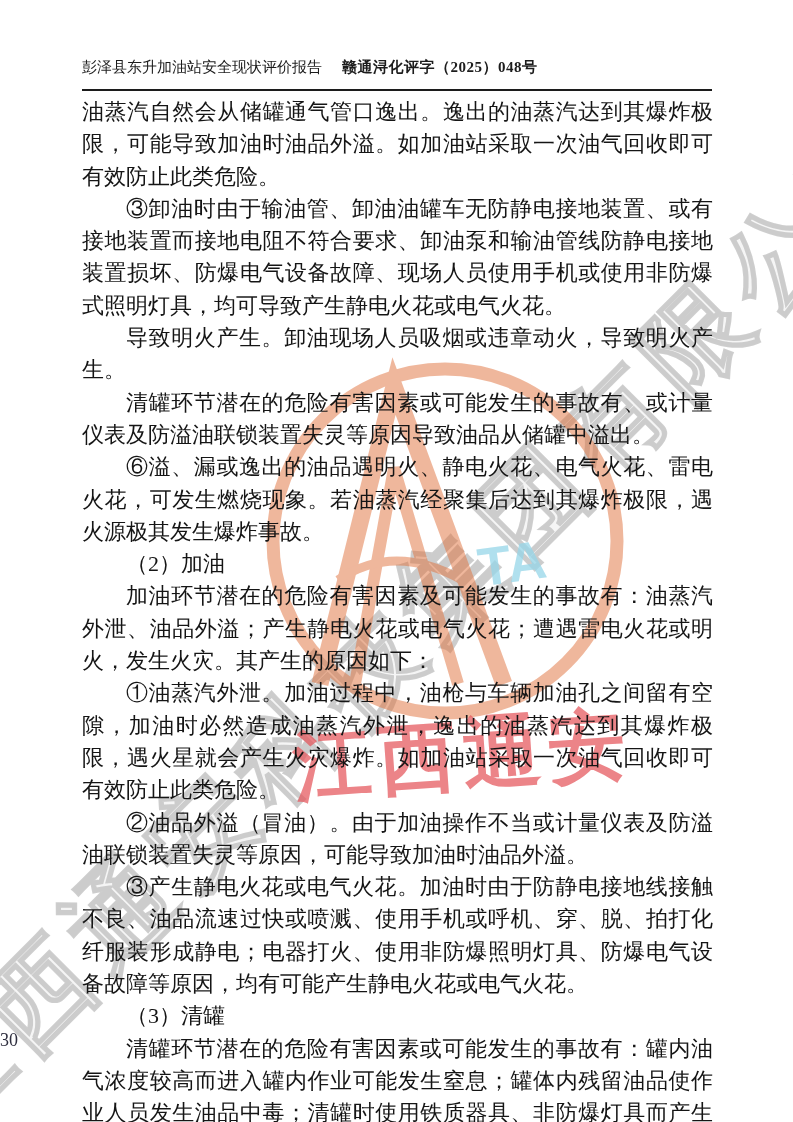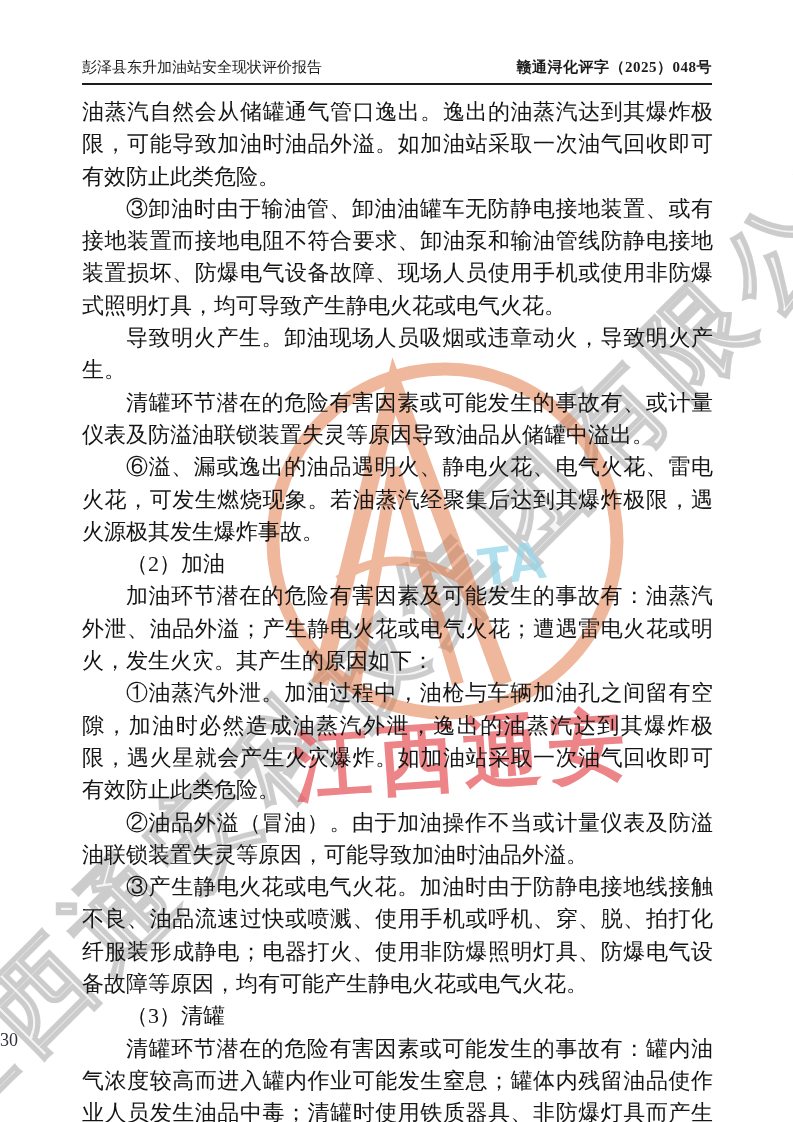--- a/index.html
+++ b/index.html
@@ -10,24 +10,24 @@
   }
   .page{
     position:relative;
     width:793px;height:1122px;
     background:#ffffff;
     overflow:hidden;
   }
   
   .header{
     position:absolute;left:82px;top:58px;width:630px;
-    display:flex;justify-content:space-between;align-items:flex-end;
+    display:flex;align-items:flex-end;
     font-size:15px;color:#1c1c1c;
     border-bottom:2px solid #1c1c1c;
-    padding-bottom:6px;
+    padding-bottom:12px;
   }
   .header .right{font-weight:700;letter-spacing:0.5px;margin-left:20px;}
   
   .content{
     position:absolute;left:82px;top:96px;width:631px;
     font-size:22px;line-height:32.3px;color:#151515;
     text-align:justify;text-justify:inter-ideograph;
   }
   .content p{margin:0;}
   .content p.indent{text-indent:2em;}

